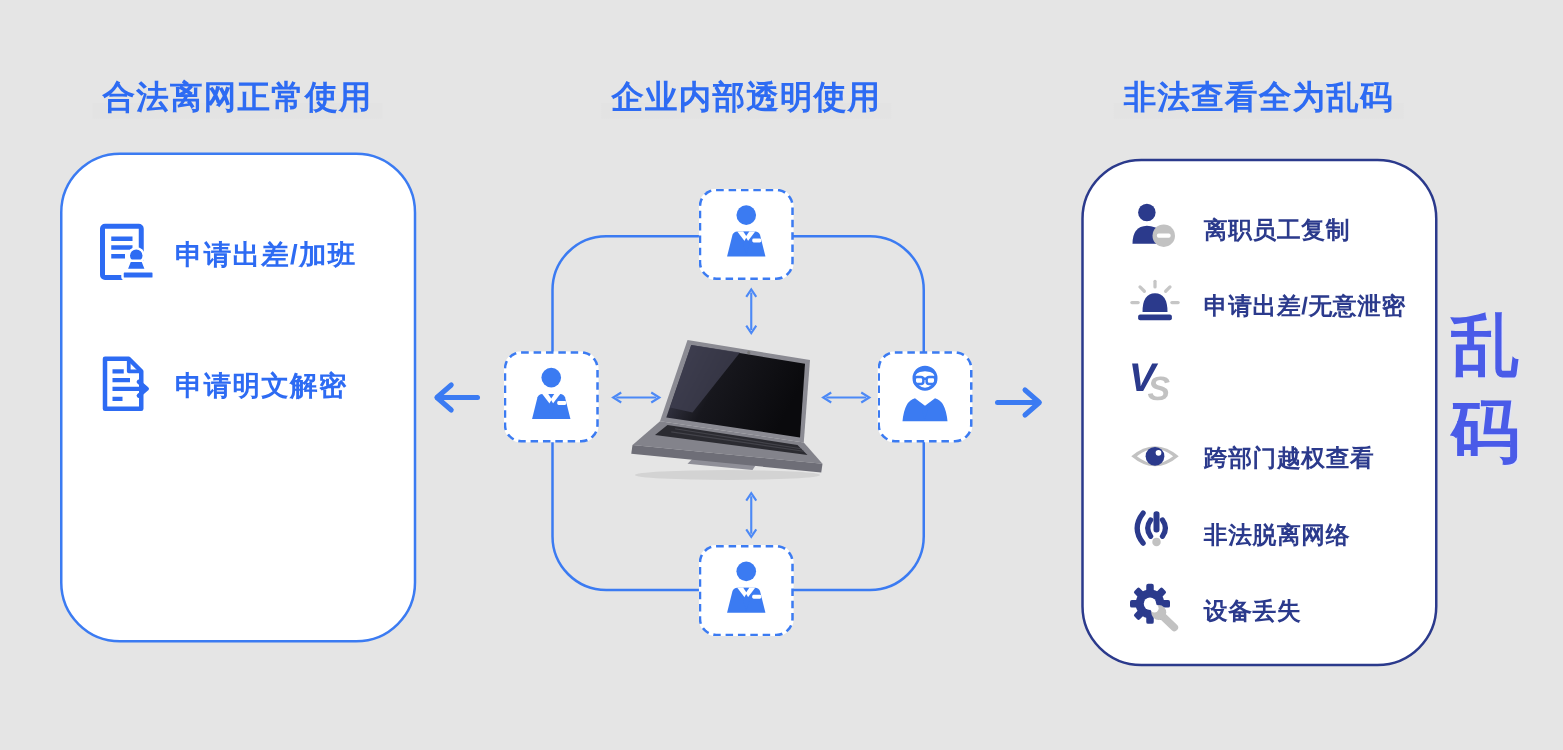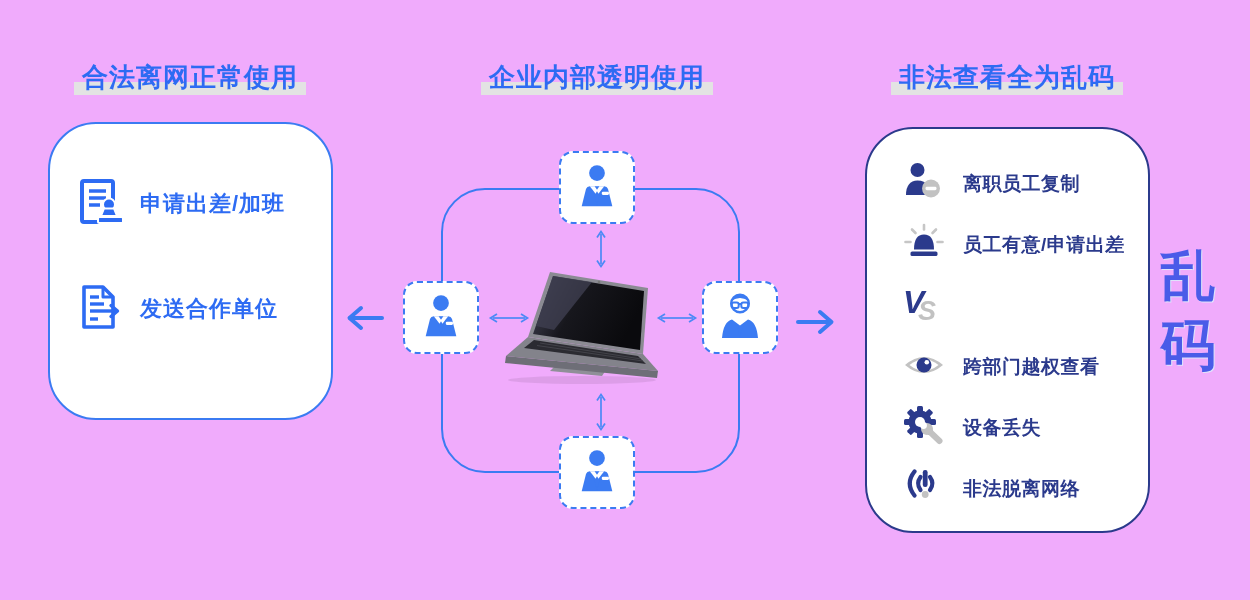--- a/index.html
+++ b/index.html
@@ -1,37 +1,37 @@
 <!DOCTYPE html>
 <html><head>
 <meta charset="utf-8">
 <style>
   html,body{margin:0;padding:0;background:#fff;}
   #stage{
-    position:relative;width:1250px;height:600px;background:#f0abfc;overflow:hidden;
+    position:relative;width:1250px;height:600px;background:#e5e5e5;overflow:hidden;
     font-family:"Liberation Sans","DejaVu Sans",sans-serif;
     text-decoration:underline;
   }
   
   .section-title{
     position:absolute;top:60px;width:300px;text-align:center;
     font-size:26px;font-weight:bold;color:#2d6bf3;letter-spacing:1px;white-space:nowrap;
   }
   .section-title span{
     padding:0 8px 3px;
     background:linear-gradient(to bottom,transparent 62%,#e3e3e3 62%,#e3e3e3 100%);
   }
   .title-left{left:40px;}
   .title-center{left:447px;}
   .title-right{left:857px;}
 
   
   .panel{position:absolute;background:#fff;box-sizing:border-box;}
   .panel-left{
-    left:48px;top:122px;width:285px;height:298px;
+    left:48px;top:122px;width:285px;height:392px;
     border:2px solid #3b7bf2;border-radius:48px;
     display:flex;flex-direction:column;padding:55px 0 0 28px;gap:55px;
   }
   .lrow{display:flex;align-items:center;gap:14px;height:50px;}
   .lrow .txt{font-size:22px;font-weight:bold;color:#2d6bf3;letter-spacing:1px;white-space:nowrap;}
 
   
   .panel-right{
     left:865px;top:127px;width:285px;height:406px;
     border:2px solid #2b3a8c;border-radius:48px;
@@ -97,21 +97,21 @@
         <svg width="48" height="48" viewBox="0 0 48 48">
           <path d="M6,4 h19 l10,10 v30 h-29 z" fill="none" stroke="#2d6bf3" stroke-width="3.6" stroke-linejoin="round"></path>
           <path d="M25,4 v10 h10" fill="none" stroke="#2d6bf3" stroke-width="3" stroke-linejoin="round"></path>
           <line x1="12" y1="14" x2="21" y2="14" stroke="#2d6bf3" stroke-width="3.4"></line>
           <line x1="12" y1="21" x2="26" y2="21" stroke="#2d6bf3" stroke-width="3.4"></line>
           <line x1="12" y1="36" x2="20" y2="36" stroke="#2d6bf3" stroke-width="3.4"></line>
           <line x1="12" y1="28" x2="38" y2="28" stroke="#2d6bf3" stroke-width="3.4"></line>
           <path d="M33,22.5 L39.5,28 L33,33.5" fill="none" stroke="#2d6bf3" stroke-width="3.4" stroke-linecap="round" stroke-linejoin="round"></path>
         </svg>
       </span>
-      <span class="txt">发送合作单位</span>
+      <span class="txt">申请明文解密</span>
     </div>
   </div>
 
   <div class="net-rect"></div>
 
   <div class="laptop">
     <svg width="162" height="120" viewBox="0 0 162 120">
       <defs>
         <linearGradient id="scr" x1="0" y1="0" x2="1" y2="0.35">
           <stop offset="0" stop-color="#4a4a5e"></stop>
@@ -251,21 +251,21 @@
           <rect x="7.5" y="29.5" width="27" height="4.6" rx="1.6" fill="#2b3a8c"></rect>
           <g stroke="#c6c6c6" stroke-width="2.6" stroke-linecap="round">
             <line x1="2.5" y1="20" x2="7.5" y2="20"></line>
             <line x1="39.5" y1="20" x2="34.5" y2="20"></line>
             <line x1="9" y1="7.5" x2="12.5" y2="11"></line>
             <line x1="33" y1="7.5" x2="29.5" y2="11"></line>
             <line x1="21" y1="3" x2="21" y2="7.5"></line>
           </g>
         </svg>
       </span>
-      <span class="txt">员工有意/申请出差</span>
+      <span class="txt">申请出差/无意泄密</span>
     </div>
 
     <div class="rrow">
       <span>
         <svg width="42" height="42" viewBox="0 0 42 42">
           <text x="15" y="37" font-size="27" font-weight="bold" font-style="italic" font-family="Liberation Sans, DejaVu Sans, sans-serif" fill="#c2c2c2">S</text>
           <text x="0" y="30" font-size="32" font-weight="bold" font-style="italic" font-family="Liberation Sans, DejaVu Sans, sans-serif" fill="#2b3a8c">V</text>
         </svg>
       </span>
     </div>
@@ -273,20 +273,35 @@
     <div class="rrow">
       <span>
         <svg width="42" height="42" viewBox="0 0 42 42">
           <path d="M2,21 Q21,5 40,21 Q21,37 2,21 Z" fill="#c2c2c2"></path>
           <path d="M6.5,21 Q21,9.5 35.5,21 Q21,32.5 6.5,21 Z" fill="#fff"></path>
           <circle cx="21" cy="21" r="7.5" fill="#2b3a8c"></circle>
           <circle cx="23.8" cy="18.2" r="2.3" fill="#fff"></circle>
         </svg>
       </span>
       <span class="txt">跨部门越权查看</span>
+    </div>
+
+    <div class="rrow">
+      <span>
+        <svg width="42" height="42" viewBox="0 0 42 42">
+          <g stroke="#2b3a8c" stroke-width="4.2" fill="none" stroke-linecap="round">
+            <path d="M11.5,5.5 Q2,17.5 11.5,29.5"></path>
+            <path d="M17.5,11 Q12.8,17.5 17.5,24"></path>
+            <path d="M27,11 Q31.7,17.5 27,24"></path>
+          </g>
+          <rect x="19.8" y="4" width="4.8" height="17" rx="2.2" fill="#2b3a8c"></rect>
+          <circle cx="22.2" cy="28.5" r="3.4" fill="#c2c2c2"></circle>
+        </svg>
+      </span>
+      <span class="txt">非法脱离网络</span>
     </div>
 
     <div class="rrow">
       <span>
         <svg width="42" height="42" viewBox="0 0 42 42">
           <g fill="#2b3a8c">
             <g transform="translate(17,17)">
               <rect x="-3" y="-16" width="6" height="9" rx="1.5"></rect>
               <rect x="-3" y="-16" width="6" height="9" rx="1.5" transform="rotate(45)"></rect>
               <rect x="-3" y="-16" width="6" height="9" rx="1.5" transform="rotate(90)"></rect>
@@ -299,35 +314,20 @@
             </g>
           </g>
           <circle cx="17" cy="17" r="5" fill="#fff"></circle>
           <line x1="25" y1="25" x2="36.5" y2="36" stroke="#c2c2c2" stroke-width="6" stroke-linecap="round"></line>
           <circle cx="24" cy="24" r="6" fill="#c2c2c2"></circle>
           <circle cx="20.5" cy="20.5" r="3.4" fill="#fff"></circle>
         </svg>
       </span>
       <span class="txt">设备丢失</span>
     </div>
-
-    <div class="rrow">
-      <span>
-        <svg width="42" height="42" viewBox="0 0 42 42">
-          <g stroke="#2b3a8c" stroke-width="4.2" fill="none" stroke-linecap="round">
-            <path d="M11.5,5.5 Q2,17.5 11.5,29.5"></path>
-            <path d="M17.5,11 Q12.8,17.5 17.5,24"></path>
-            <path d="M27,11 Q31.7,17.5 27,24"></path>
-          </g>
-          <rect x="19.8" y="4" width="4.8" height="17" rx="2.2" fill="#2b3a8c"></rect>
-          <circle cx="22.2" cy="28.5" r="3.4" fill="#c2c2c2"></circle>
-        </svg>
-      </span>
-      <span class="txt">非法脱离网络</span>
-    </div>
   </div>
 
   <div class="garbled">
     <div>乱</div>
     <div>码</div>
   </div>
 
 </div>
 
 </body></html>

